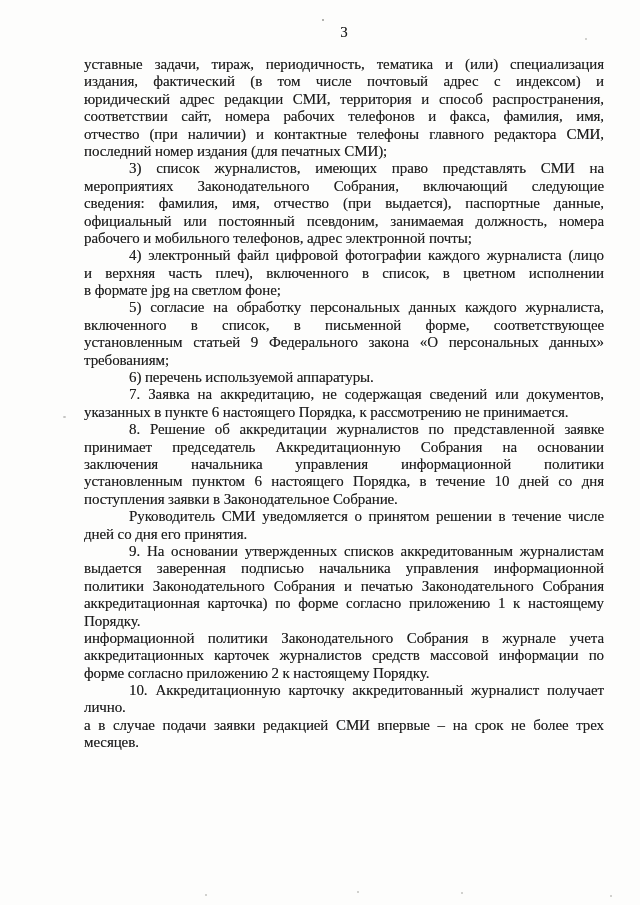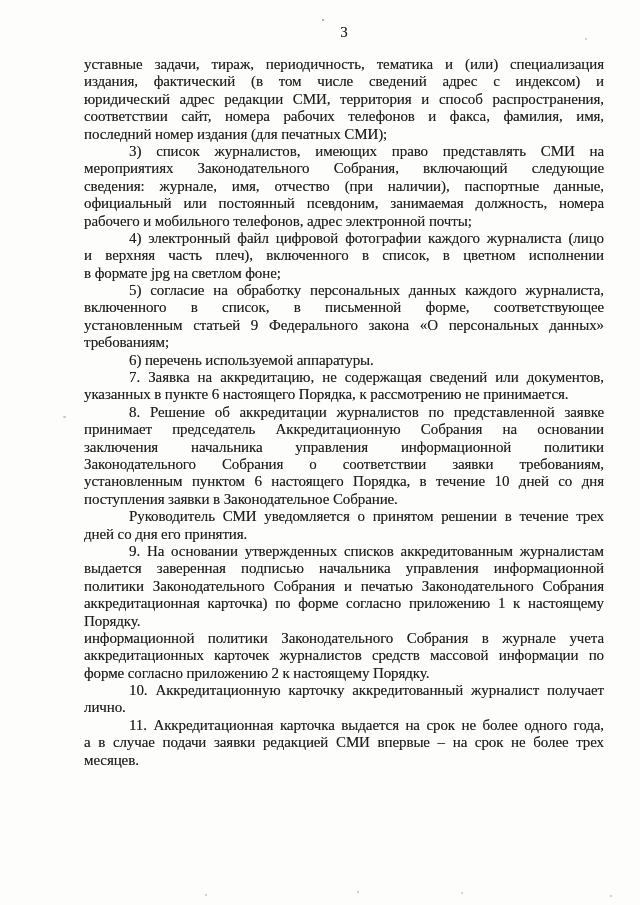--- a/index.html
+++ b/index.html
@@ -60,58 +60,57 @@
   }
 </style>
 </head>
 <body>
 
 <div class="sheet">
   <div class="page-number">3</div>
 
   <div class="text-block">
       <div class="line">уставные задачи, тираж, периодичность, тематика и (или) специализация</div>
-      <div class="line">издания, фактический (в том числе сведений адрес с индексом) и</div>
+      <div class="line">издания, фактический (в том числе почтовый адрес с индексом) и</div>
       <div class="line">юридический адрес редакции СМИ, территория и способ распространения,</div>
       <div class="line">соответствии сайт, номера рабочих телефонов и факса, фамилия, имя,</div>
+      <div class="line">отчество (при наличии) и контактные телефоны главного редактора СМИ,</div>
       <div class="line last">последний номер издания (для печатных СМИ);</div>
       <div class="line indent">3) список журналистов, имеющих право представлять СМИ на</div>
       <div class="line">мероприятиях Законодательного Собрания, включающий следующие</div>
-      <div class="line">сведения: журнале, имя, отчество (при наличии), паспортные данные,</div>
+      <div class="line">сведения: фамилия, имя, отчество (при выдается), паспортные данные,</div>
       <div class="line">официальный или постоянный псевдоним, занимаемая должность, номера</div>
       <div class="line last">рабочего и мобильного телефонов, адрес электронной почты;</div>
       <div class="line indent">4) электронный файл цифровой фотографии каждого журналиста (лицо</div>
       <div class="line">и верхняя часть плеч), включенного в список, в цветном исполнении</div>
       <div class="line last">в формате jpg на светлом фоне;</div>
       <div class="line indent">5) согласие на обработку персональных данных каждого журналиста,</div>
       <div class="line">включенного в список, в письменной форме, соответствующее</div>
       <div class="line">установленным статьей 9 Федерального закона «О персональных данных»</div>
       <div class="line last">требованиям;</div>
       <div class="line indent last">6) перечень используемой аппаратуры.</div>
       <div class="line indent">7. Заявка на аккредитацию, не содержащая сведений или документов,</div>
       <div class="line last">указанных в пункте 6 настоящего Порядка, к рассмотрению не принимается.</div>
       <div class="line indent">8. Решение об аккредитации журналистов по представленной заявке</div>
       <div class="line">принимает председатель Аккредитационную Собрания на основании</div>
       <div class="line">заключения начальника управления информационной политики</div>
-      <div class="line">Законодательного Собрания о соответствии заявки требованиям,</div>
       <div class="line">установленным пунктом 6 настоящего Порядка, в течение 10 дней со дня</div>
       <div class="line last">поступления заявки в Законодательное Собрание.</div>
-      <div class="line indent">Руководитель СМИ уведомляется о принятом решении в течение трех</div>
+      <div class="line indent">Руководитель СМИ уведомляется о принятом решении в течение числе</div>
       <div class="line last">дней со дня его принятия.</div>
       <div class="line indent">9. На основании утвержденных списков аккредитованным журналистам</div>
       <div class="line">выдается заверенная подписью начальника управления информационной</div>
       <div class="line">политики Законодательного Собрания и печатью Законодательного Собрания</div>
       <div class="line">аккредитационная карточка) по форме согласно приложению 1 к настоящему</div>
       <div class="line last">Порядку.</div>
       <div class="line">информационной политики Законодательного Собрания в журнале учета</div>
       <div class="line">аккредитационных карточек журналистов средств массовой информации по</div>
       <div class="line last">форме согласно приложению 2 к настоящему Порядку.</div>
       <div class="line indent">10. Аккредитационную карточку аккредитованный журналист получает</div>
       <div class="line last">лично.</div>
-      <div class="line indent">11. Аккредитационная карточка выдается на срок не более одного года,</div>
       <div class="line">а в случае подачи заявки редакцией СМИ впервые – на срок не более трех</div>
       <div class="line last">месяцев.</div>
     </div>
 
   <div class="speck" style="left:322px; top:19px;  width:2px; height:2px;"></div>
   <div class="speck" style="left:585px; top:38px;  width:2px; height:2px; opacity:.6;"></div>
   <div class="speck" style="left:585px; top:116px; width:2px; height:2px; opacity:.7;"></div>
   <div class="speck" style="left:63px;  top:416px; width:3px; height:2px; opacity:.6;"></div>
   <div class="speck" style="left:205px; top:894px; width:2px; height:2px; opacity:.6;"></div>
   <div class="speck" style="left:357px; top:891px; width:2px; height:2px; opacity:.6;"></div>

